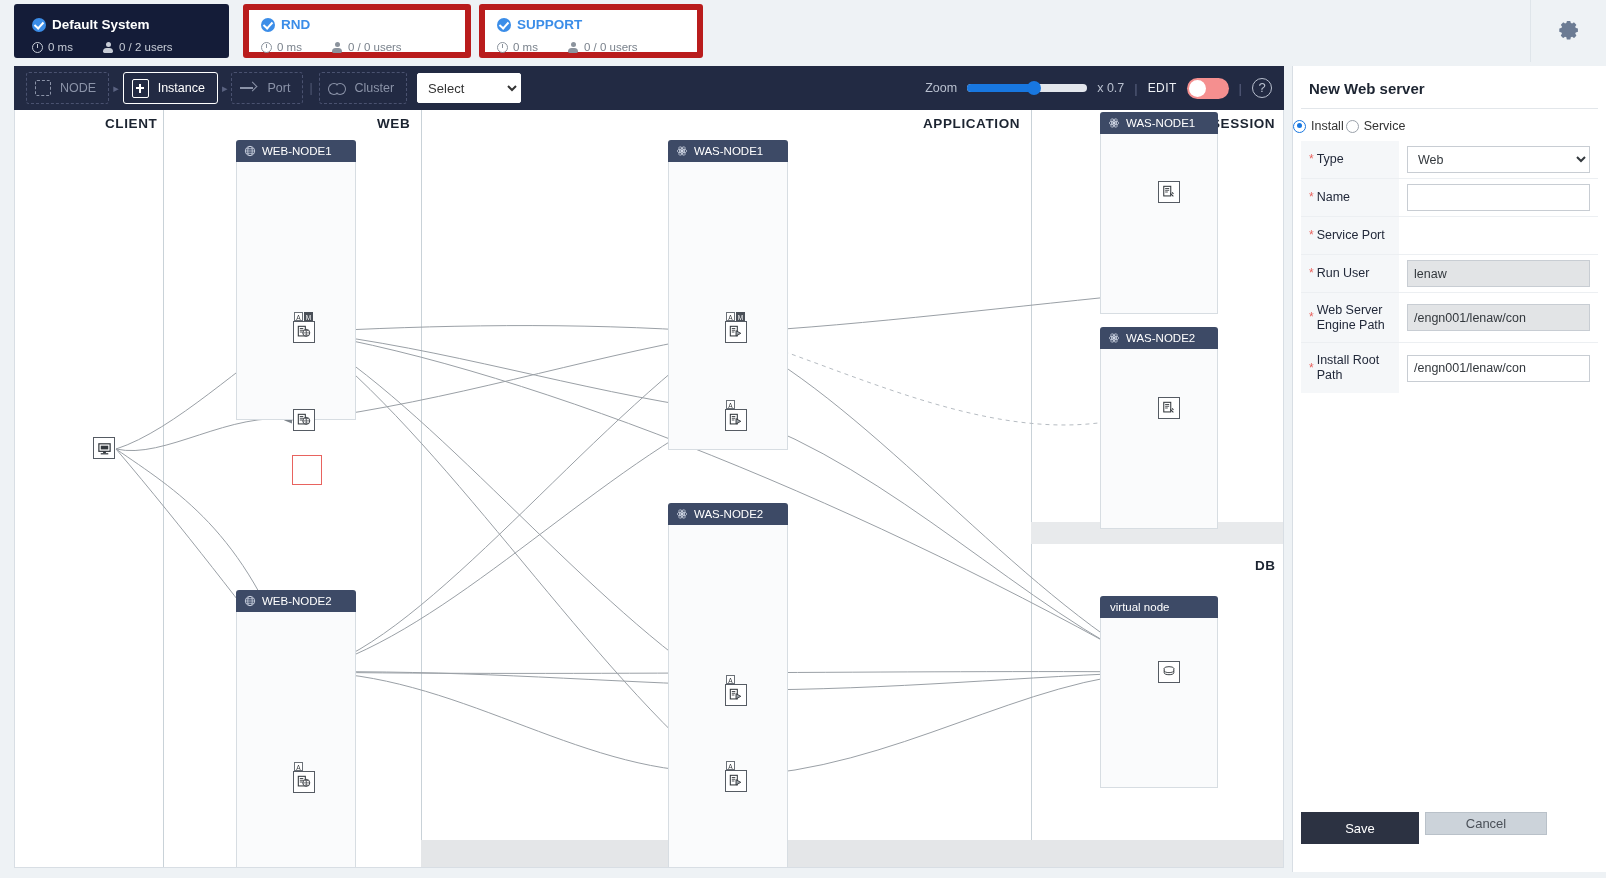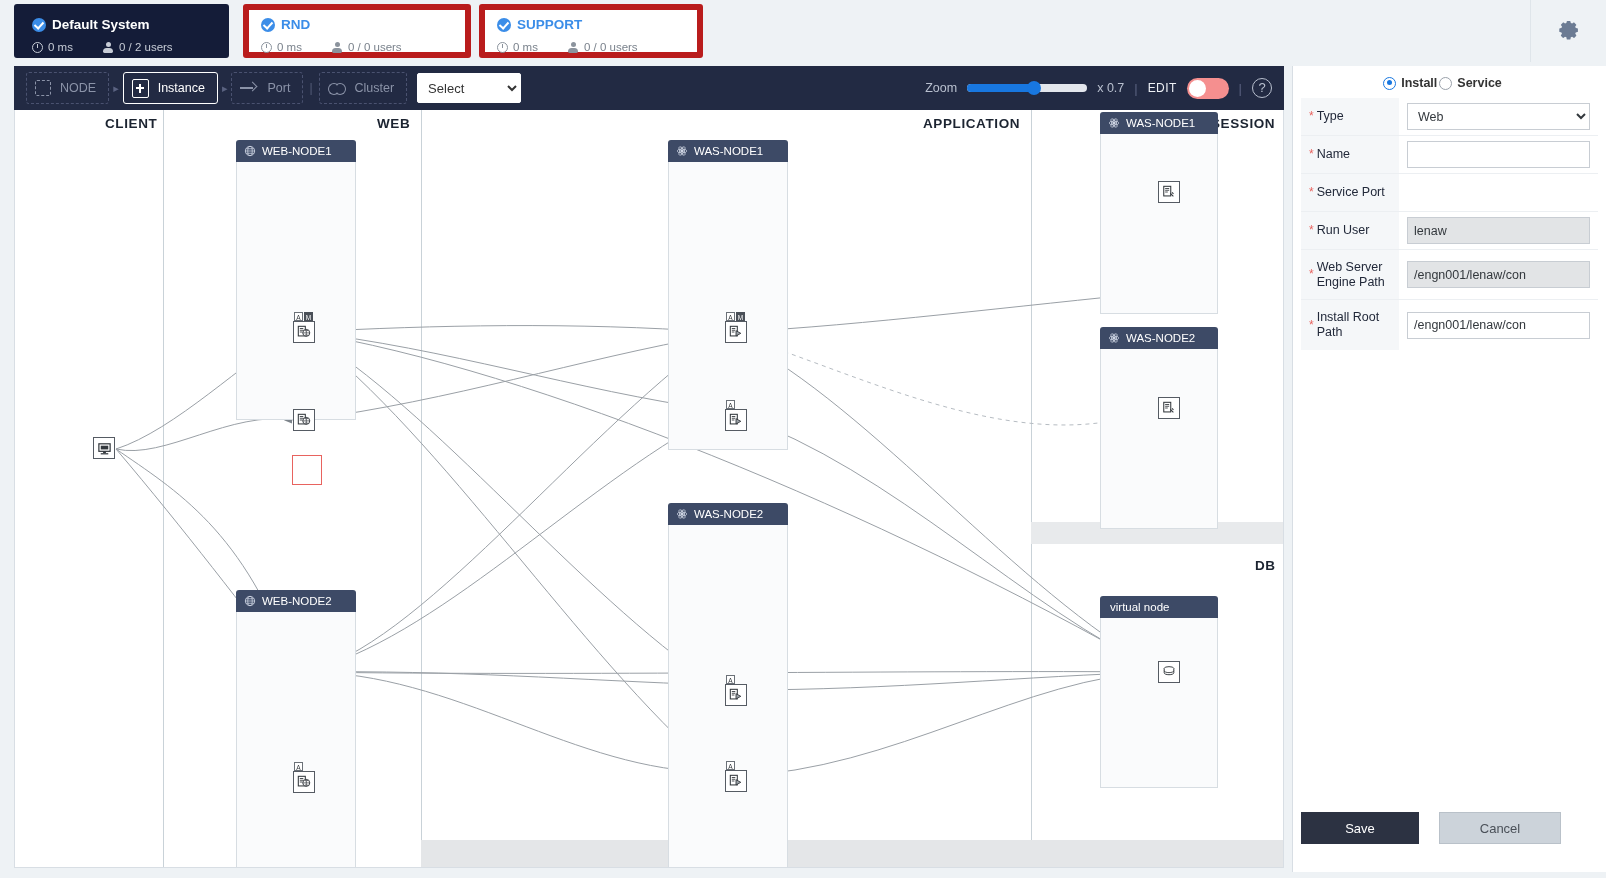--- a/index.html
+++ b/index.html
@@ -214,22 +214,22 @@
   
   .panel {
     position: absolute; left: 1292px; top: 66px; width: 314px; height: 806px;
     background: #ffffff; border-left: 1px solid #d8dee4;
   }
   .panel-title {
     font-size: 15px; font-weight: bold; color: #1c2431;
     padding: 14px 0 11px 8px; margin: 0 8px; border-bottom: 1px solid #e2e6ea;
   }
   .radio-row {
-    display: flex; justify-content: center; gap: 2px;
-    padding: 10px 14px 8px 0; font-size: 12.5px; color: #333; font-weight: bold;
+    display: flex; justify-content: flex-start; gap: 2px;
+    padding: 10px 14px 8px 0; font-size: 12.5px; color: #333;
   }
   .radio-row label { display: flex; align-items: center; gap: 5px; }
   .radio {
     width: 13px; height: 13px; border-radius: 50%; border: 1.4px solid #9aa1aa;
     display: inline-block; position: relative; background: #fff;
   }
   .radio.on { border-color: #1877e0; }
   .radio.on::after {
     content: ""; position: absolute; left: 2.6px; top: 2.6px;
     width: 5.2px; height: 5.2px; border-radius: 50%; background: #1877e0;
@@ -245,28 +245,28 @@
   .fval { flex: 1; display: flex; align-items: center; padding: 5px 8px 5px 8px; }
   .fval input, .fval select {
     width: 100%; height: 27px; font-size: 12.5px; color: #33383d;
     border: 1px solid #c8cdd3; background: #ffffff; padding: 0 6px;
     font-family: "Liberation Sans", sans-serif;
   }
   .fval input.ro { background: #e2e4e6; }
   .fval input::placeholder { color: #9aa1aa; }
   .fval select { height: 27px; }
   .panel-actions {
-    position: absolute; left: 8px; bottom: 28px; display: flex; gap: 20px;
+    position: absolute; left: 8px; bottom: 28px; display: flex; gap: 6px;
   }
   .btn-save {
     width: 118px; height: 32px; background: #2c3242; color: #ffffff;
     font-size: 13px; border: none; font-family: "Liberation Sans", sans-serif;
   }
   .btn-cancel {
-    width: 122px; height: 32px; background: #ccd3da; color: #4a5058;
+    width: 122px; height: 23px; background: #ccd3da; color: #4a5058;
     font-size: 13px; border: 1px solid #b9c1c9; font-family: "Liberation Sans", sans-serif;
   }
 </style>
 </head>
 <body>
 
 <div id="app">
 
   <div class="sysbar">
 
@@ -624,20 +624,21 @@
         <path d="M2.5 4v5c0 1.2 2.5 2.1 5.5 2.1s5.5-.9 5.5-2.1V4" fill="#fff" stroke="#33383d" stroke-width="1.1"></path>
         <path d="M2.5 6.6c0 1.2 2.5 2.1 5.5 2.1s5.5-.9 5.5-2.1" fill="none" stroke="#33383d" stroke-width="1"></path>
       </svg>
     </div>
 
     <div class="sel-box" style="left:277px;top:345px;"></div>
 
   </div>
 
   <div class="panel">
+    <div class="panel-title">New Web server</div>
 
     <div class="radio-row">
       <label>
         <span class="radio on"></span>
         <span>Install</span>
       </label>
       <label>
         <span class="radio"></span>
         <span>Service</span>
       </label>

